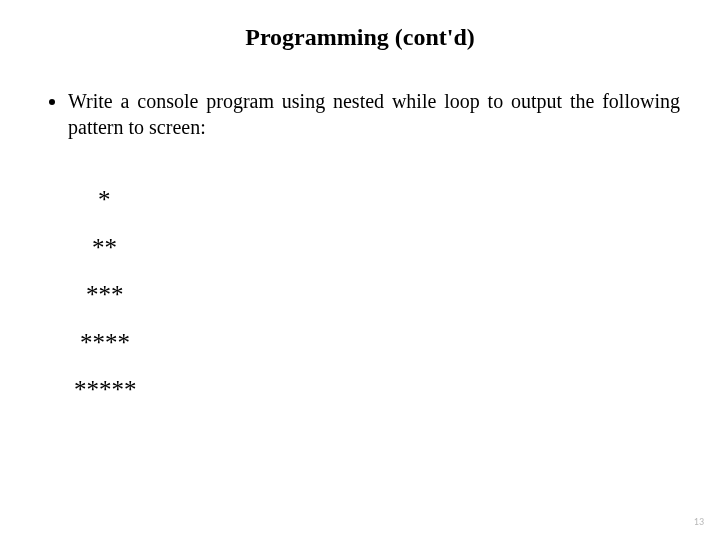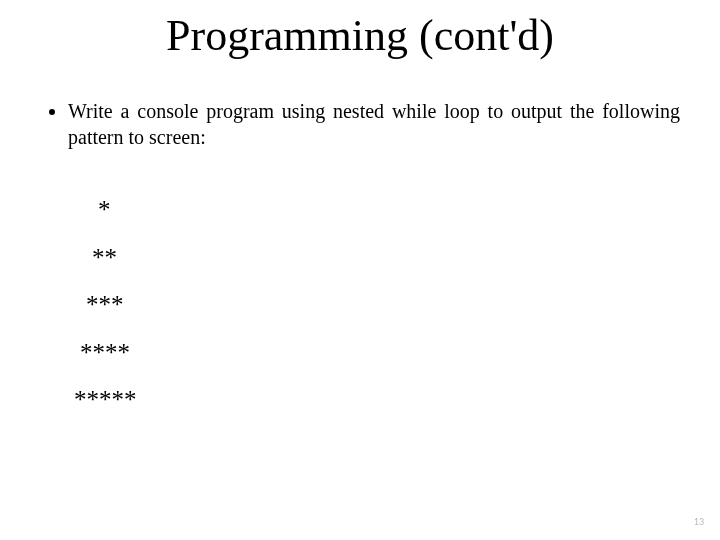--- a/index.html
+++ b/index.html
@@ -13,24 +13,24 @@
     overflow: hidden;
   }
   .slide {
     width: 720px;
     height: 540px;
     position: relative;
     box-sizing: border-box;
   }
   .title {
     text-align: center;
-    font-size: 44px;
-    font-weight: normal;
+    font-size: 24px;
+    font-weight: bold;
     margin: 0;
-    padding-top: 10px;
+    padding-top: 24px;
     padding-bottom: 8px;
   }
   .body {
     padding: 30px 40px 0 40px;
   }
   ul.bullets {
     margin: 0;
     padding: 0 0 0 28px;
     list-style: disc;
   }

